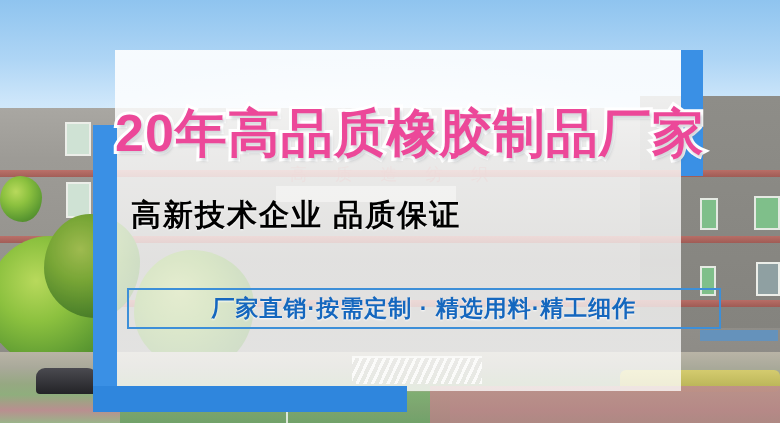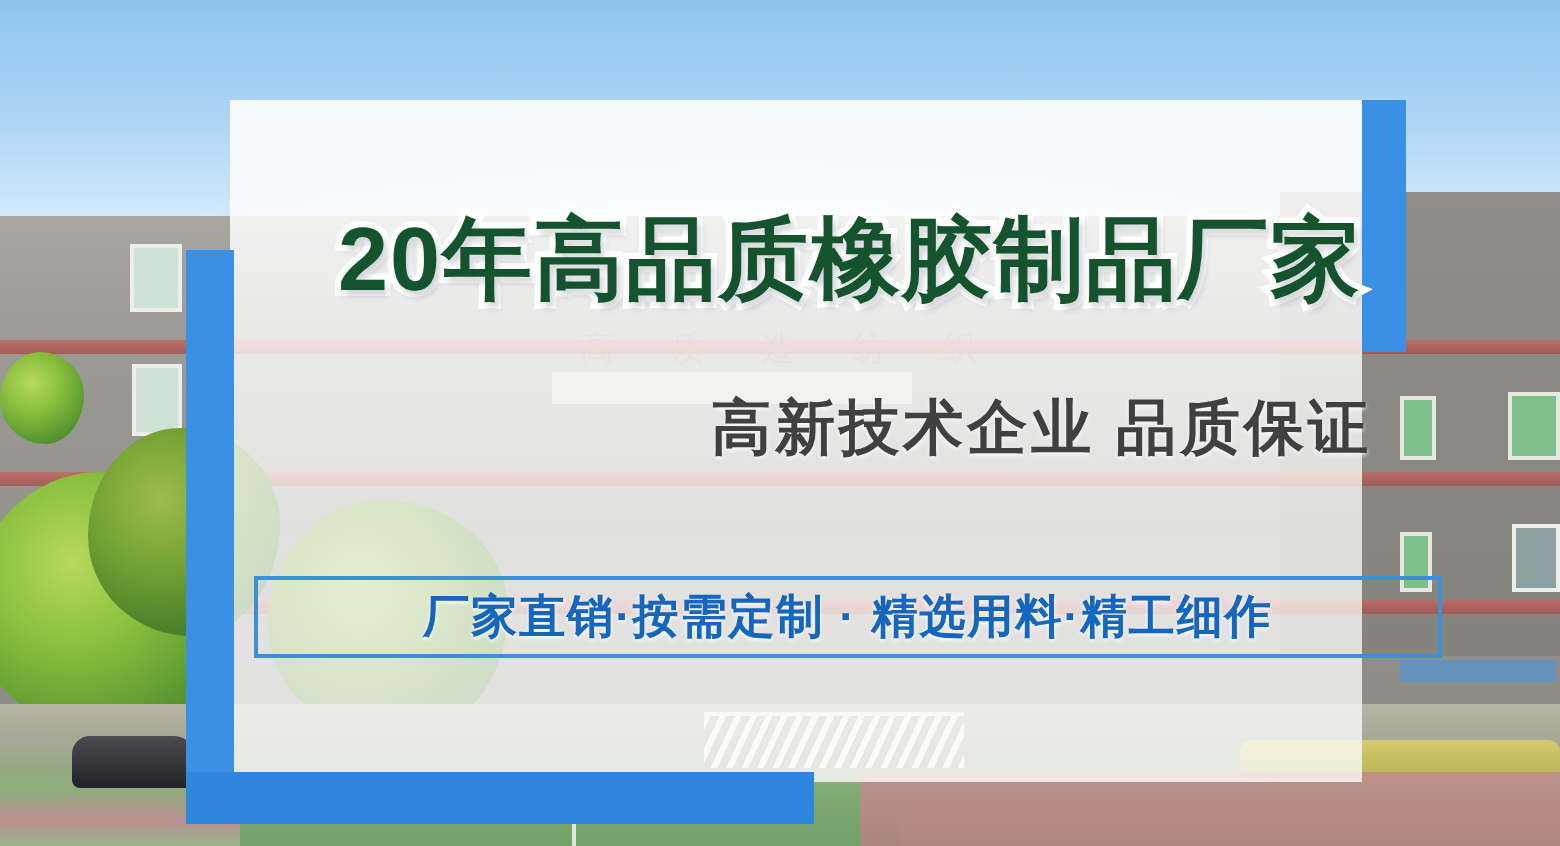--- a/index.html
+++ b/index.html
@@ -152,41 +152,41 @@
   
   .content {
     position: absolute;
     left: 115px; top: 50px;
     width: 566px; height: 341px;
   }
   .headline {
     position: absolute;
     left: 0; top: 57px;
     width: 566px;
-    text-align: right;
-    font-size: 45px;
+    text-align: left;
+    font-size: 52px;
     font-weight: bold;
     line-height: 1;
     letter-spacing: 1px;
-    color: #14532d;
+    color: #ec4899;
     -webkit-text-stroke: 6px #ffffff;
     paint-order: stroke fill;
     text-shadow: 2px 3px 3px rgba(110,120,130,.30);
     white-space: nowrap;
   }
   .subhead {
     position: absolute;
-    left: 5px; top: 150px;
+    left: 16px; top: 150px;
     width: 566px;
-    text-align: right;
+    text-align: left;
     font-size: 30px;
     font-weight: bold;
     line-height: 1;
     letter-spacing: 2px;
-    color: #404040;
+    color: #000000;
     text-shadow: 0 1px 2px rgba(255,255,255,.85);
     white-space: nowrap;
   }
   .tagline-box {
     position: absolute;
     left: 12px; top: 238px;
     width: 594px; height: 41px;
     border: 2px solid #3d8fd8;
     box-sizing: border-box;
     display: flex;

